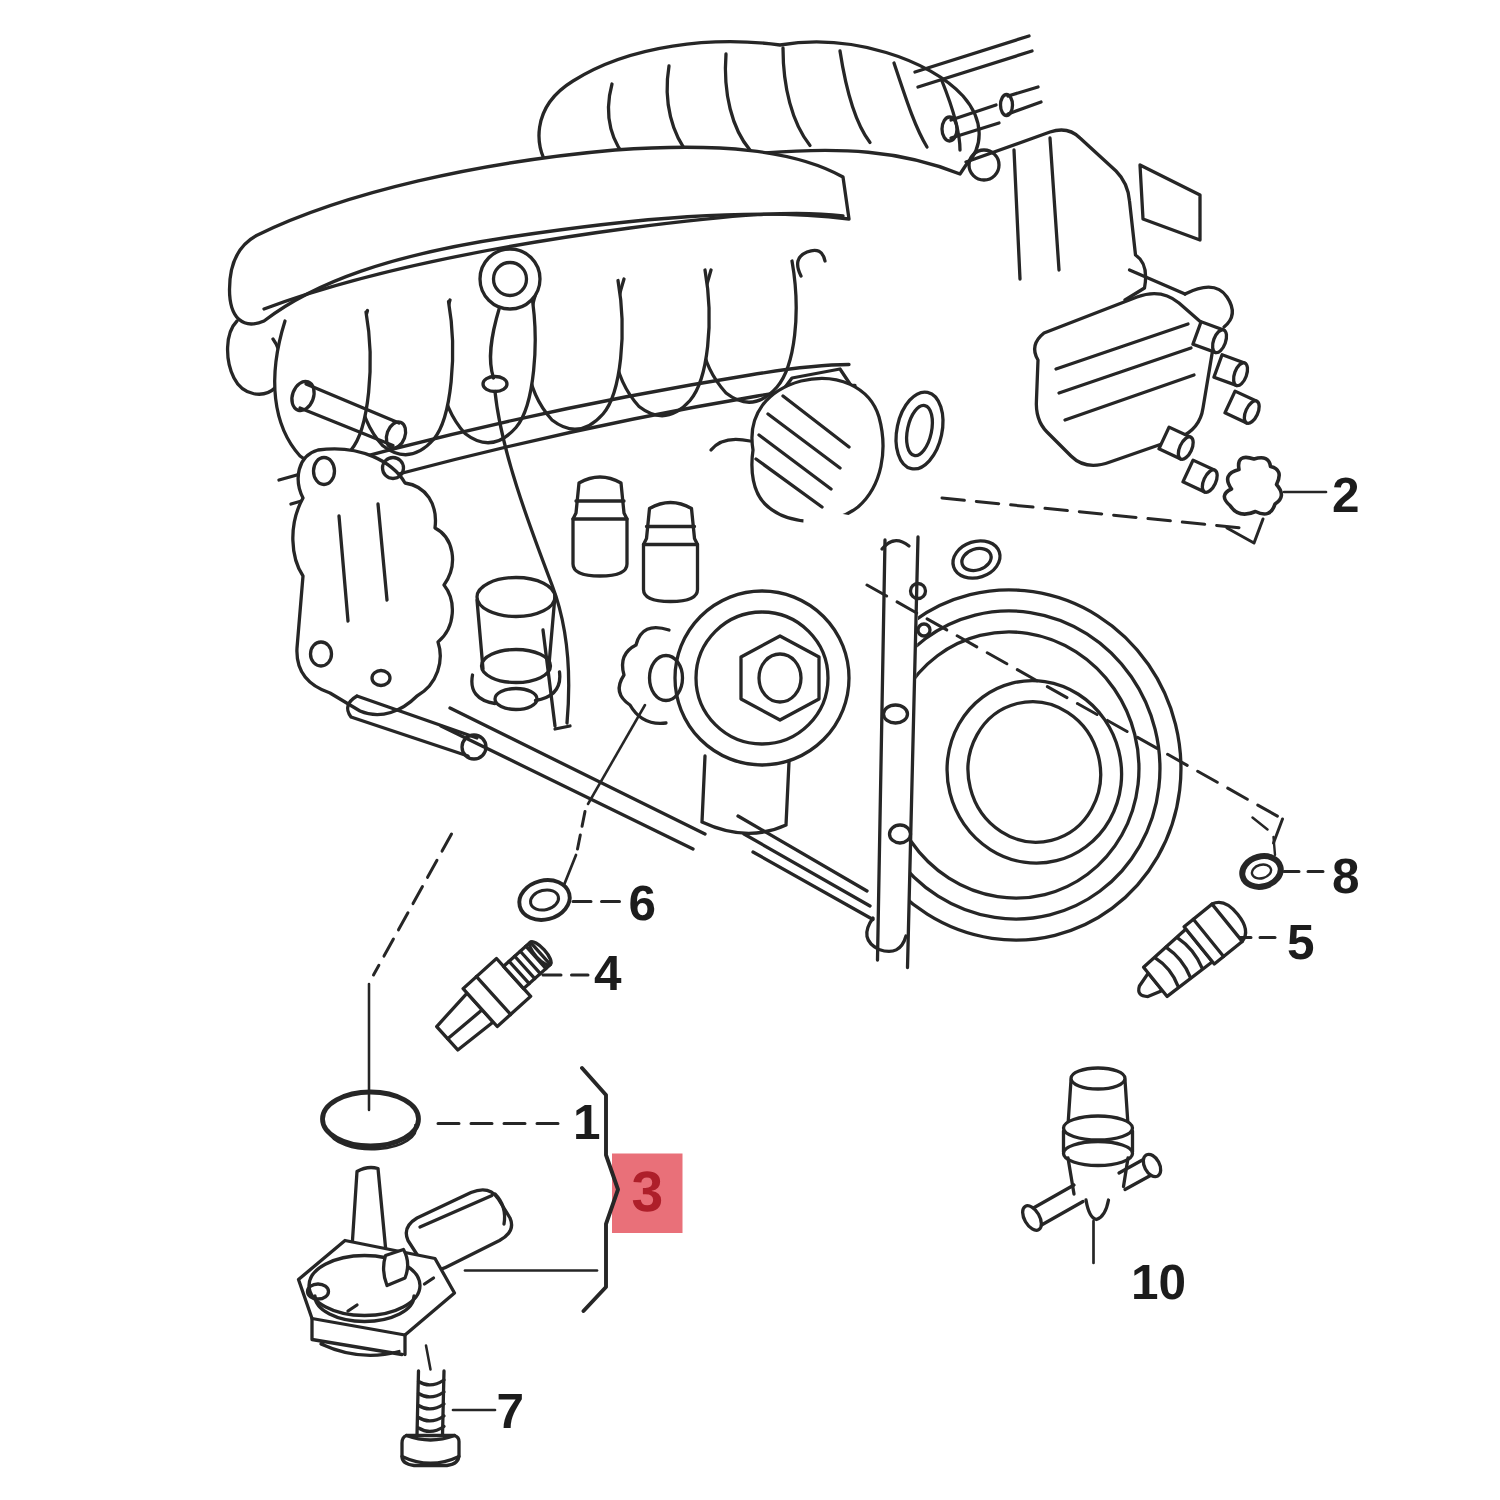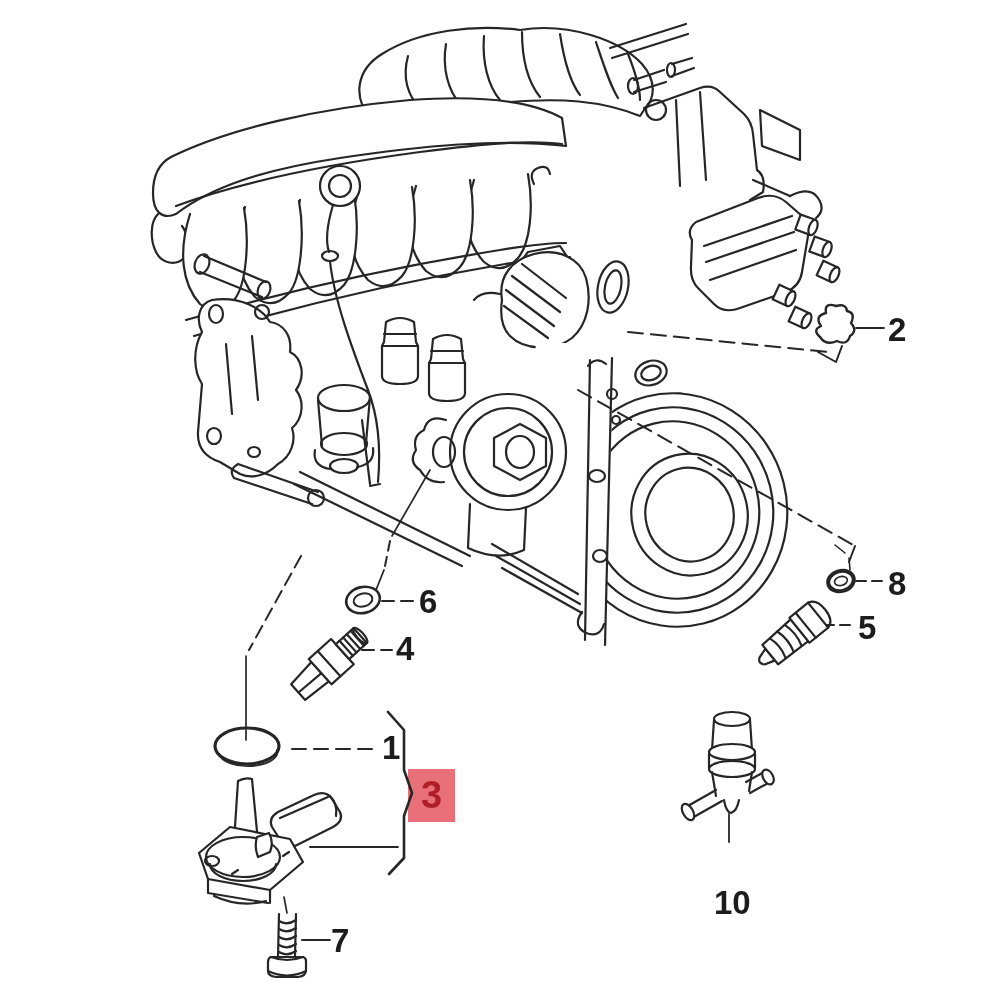--- a/index.html
+++ b/index.html
@@ -279,14 +279,14 @@
 </svg>
 
   <div class="callout" style="left:382px;top:731px;">1</div>
   <div class="callout" style="left:888px;top:313px;">2</div>
   <div class="callout-3">3</div>
   <div class="callout" style="left:396px;top:632px;">4</div>
   <div class="callout" style="left:858px;top:611px;">5</div>
   <div class="callout" style="left:419px;top:585px;">6</div>
   <div class="callout" style="left:331px;top:924px;">7</div>
   <div class="callout" style="left:888px;top:567px;">8</div>
-  <div class="callout" style="left:714px;top:838px;margin-top:48px;">10</div>
+  <div class="callout" style="left:754px;top:838px;">10</div>
 </div>
 
 </body></html>

